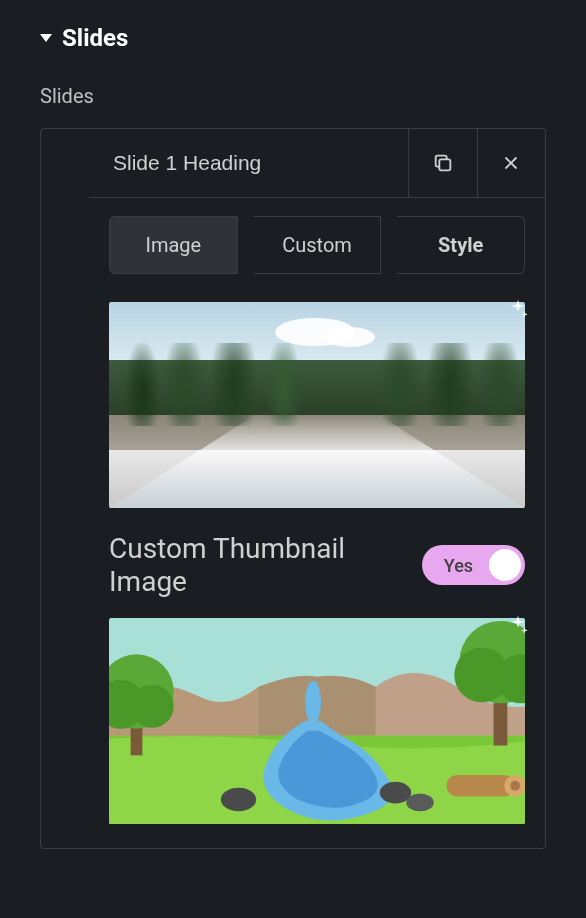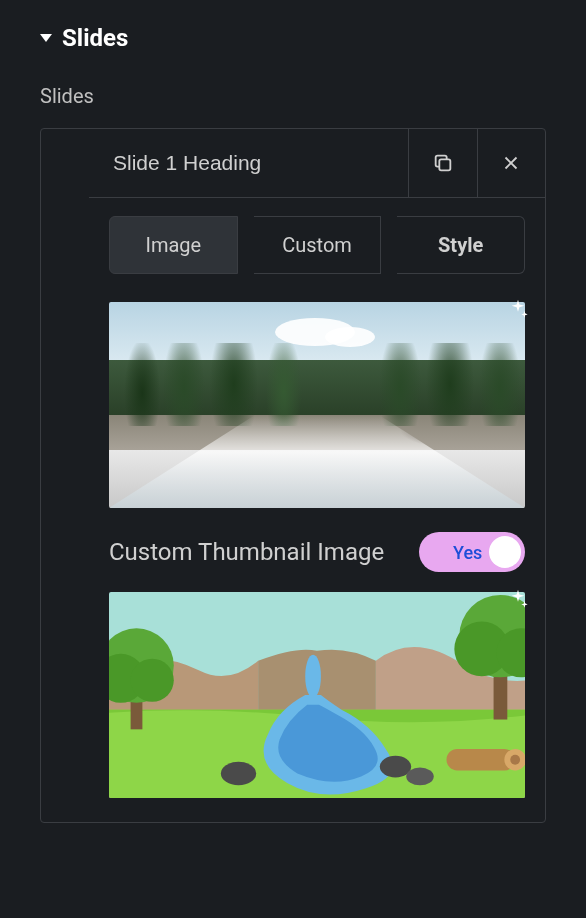--- a/index.html
+++ b/index.html
@@ -162,38 +162,38 @@
     .cloud1 { top: 8%; left: 40%; width: 80px; height: 28px; }
     .cloud2 { top: 12%; left: 52%; width: 50px; height: 20px; }
 
     .toggle-row {
       display: flex;
       align-items: center;
       justify-content: space-between;
       margin: 24px 0 20px 0;
     }
     .toggle-label {
-      font-size: 24px;
+      font-size: 28px;
       color: #d0d0d0;
     }
     .toggle {
       position: relative;
       width: 106px;
       height: 40px;
       background: #e8a8f0;
       border-radius: 20px;
       cursor: pointer;
       display: flex;
       align-items: center;
     }
     .toggle-text {
       position: absolute;
-      left: 34px;
+      left: 22px;
       font-size: 18px;
-      color: #1d4ed8;
+      color: #404040;
       font-weight: 500;
     }
     .toggle-knob {
       position: absolute;
       right: 4px;
       width: 32px;
       height: 32px;
       background: #fff;
       border-radius: 50%;
     }

